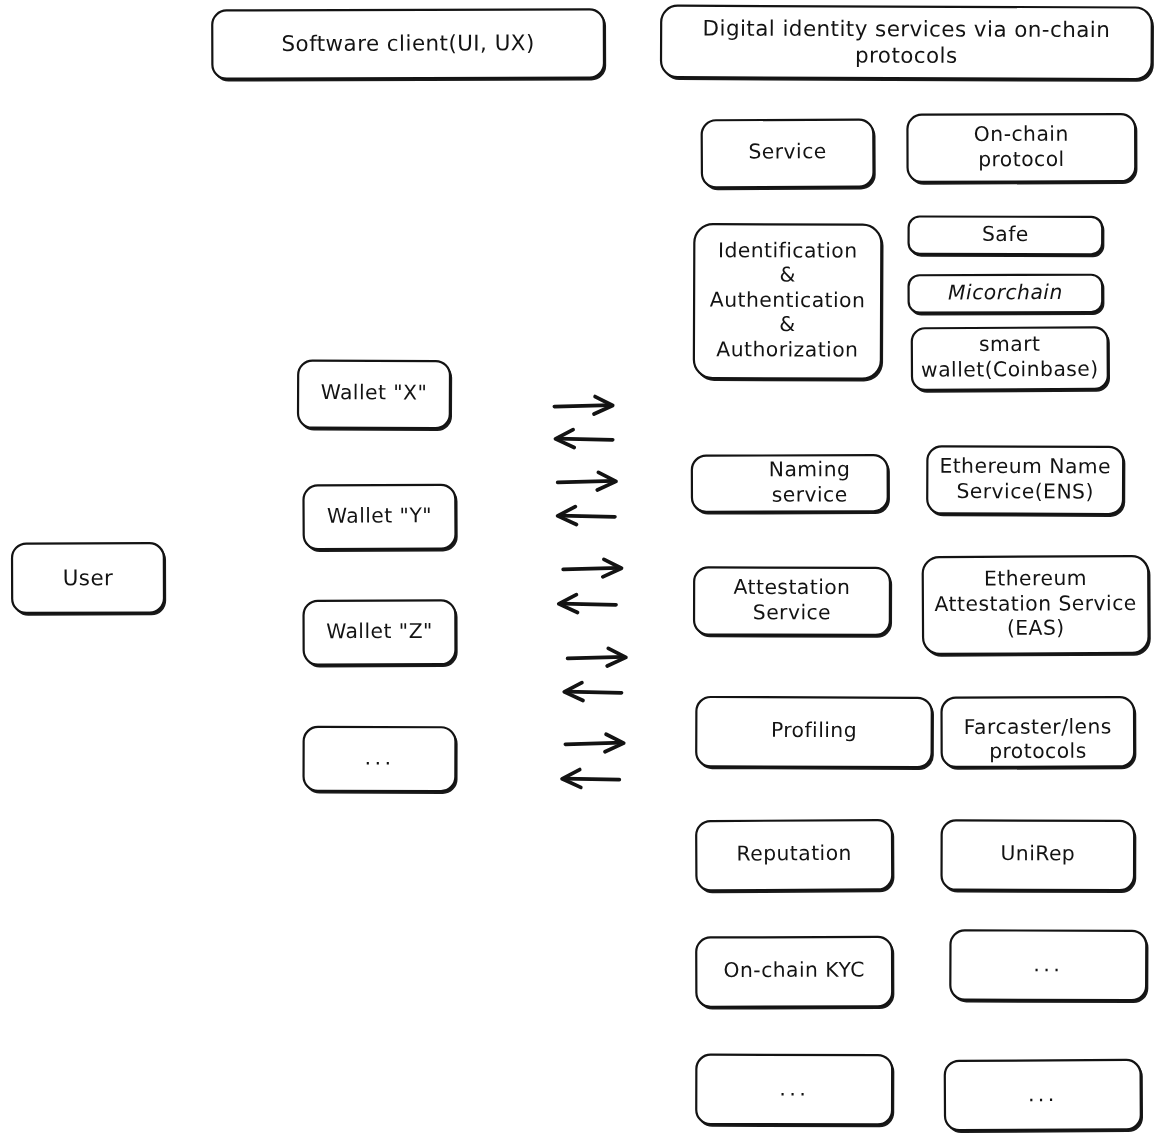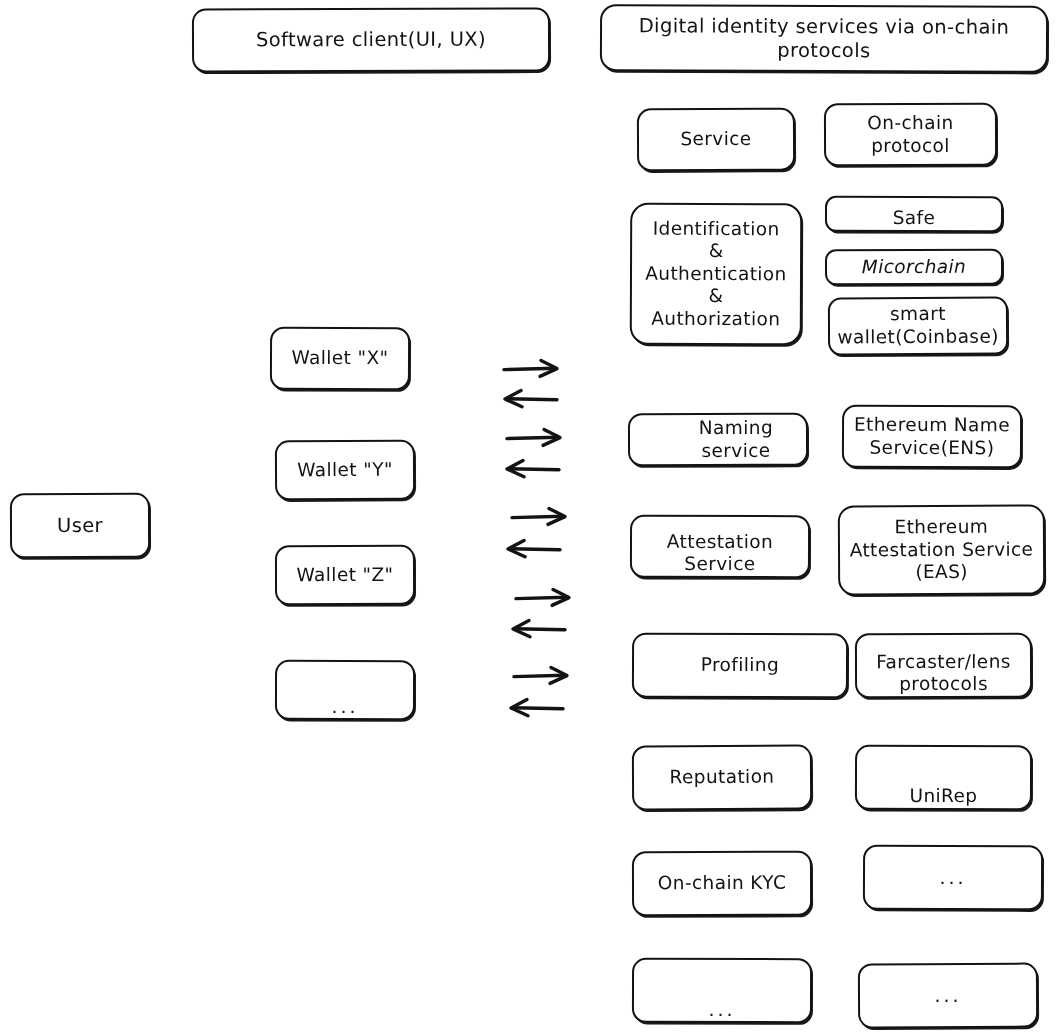--- a/index.html
+++ b/index.html
@@ -34,21 +34,21 @@
     white-space:pre-line;
     padding:0 8px;
   }
   .n-lg{font-size:19.5px;}
   .n-md{font-size:18.5px;}
 
   
   .sk1{transform:rotate(-0.18deg);}
   .sk2{transform:rotate(0.22deg);}
   .sk3{transform:rotate(-0.3deg);}
-  .sk4{transform:rotate(0.14deg);align-items:flex-end;}
+  .sk4{transform:rotate(0.14deg);}
 
   .arrow{
     position:absolute;
     width:70px;height:26px;
     color:#131313;
   }
   .arrow svg{display:block;width:70px;height:26px;}
 
   .ellipsis{
     letter-spacing:3px;
@@ -65,21 +65,21 @@
   </div>
 
   <div class="node n-lg sk2" style="left:600px;top:5px;width:448px;height:67px;border-radius:16px;">
     <span class="lbl">Digital identity services via on-chain protocols</span>
   </div>
 
   <div class="node n-md sk3" style="left:637px;top:108px;width:158px;height:63px;">
     <span class="lbl">Service</span>
   </div>
 
-  <div class="node n-md sk1" style="left:824px;top:103px;width:173px;height:63px;">
+  <div class="node n-md sk1" style="left:824px;top:103px;width:209px;height:63px;">
     <span class="lbl">On-chain
 protocol</span>
   </div>
 
   <div class="node n-md sk2" style="left:630px;top:203px;width:172px;height:142px;border-radius:18px;">
     <span class="lbl">Identification
 &amp;
 Authentication
 &amp;
 Authorization</span>

